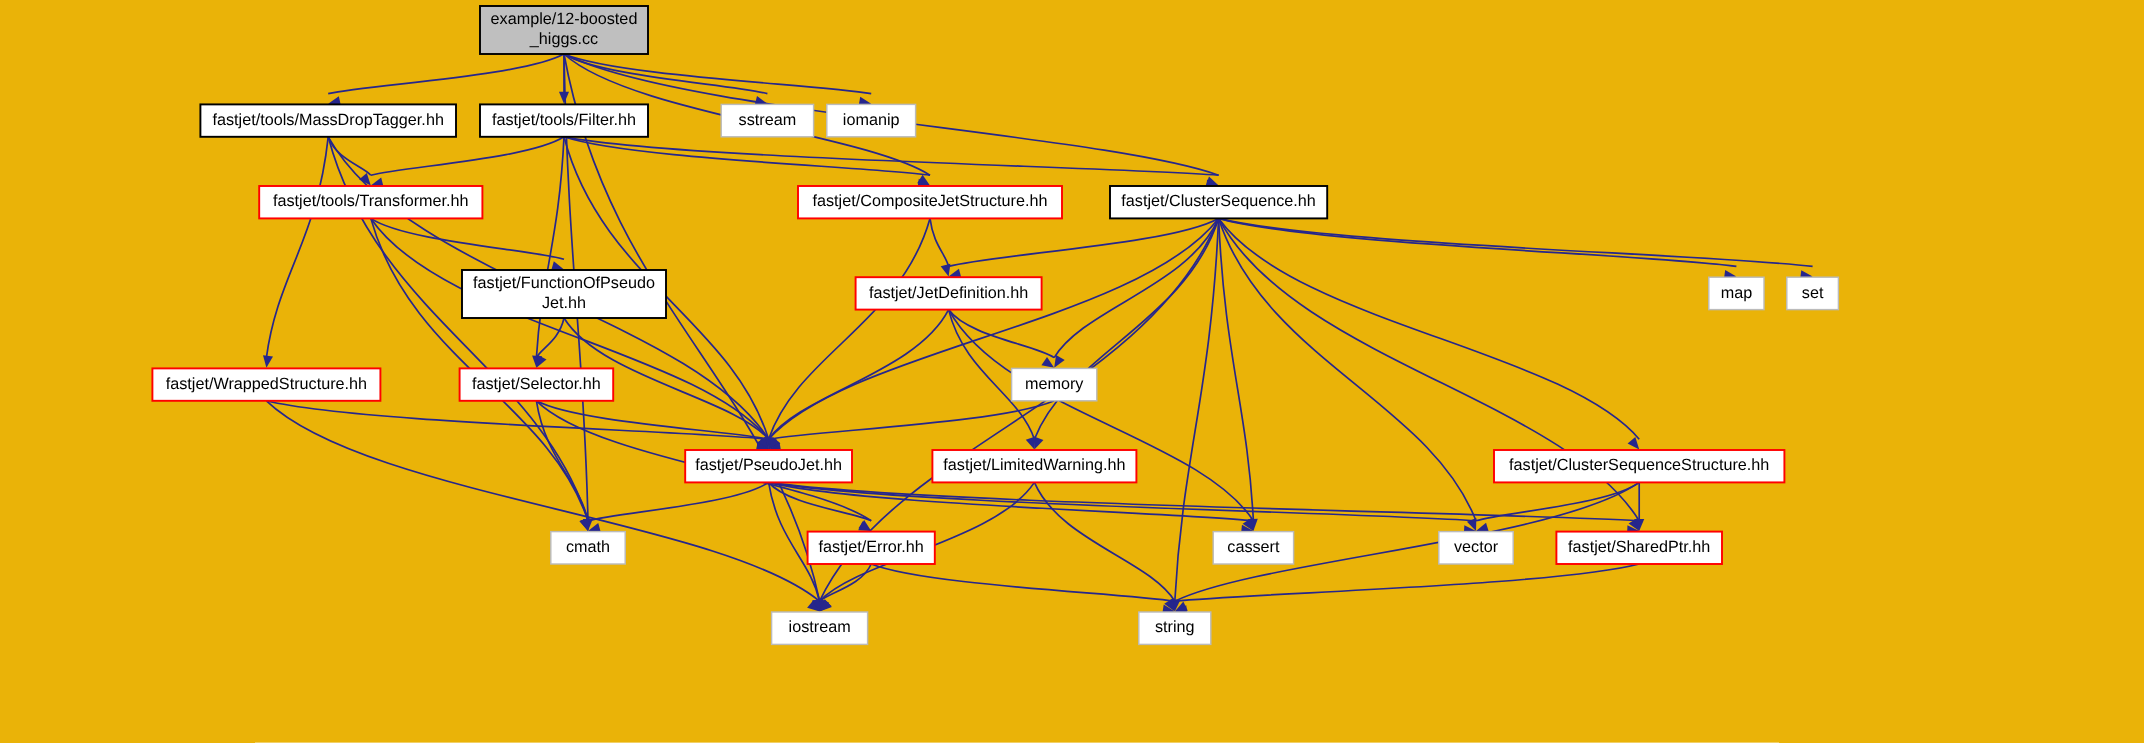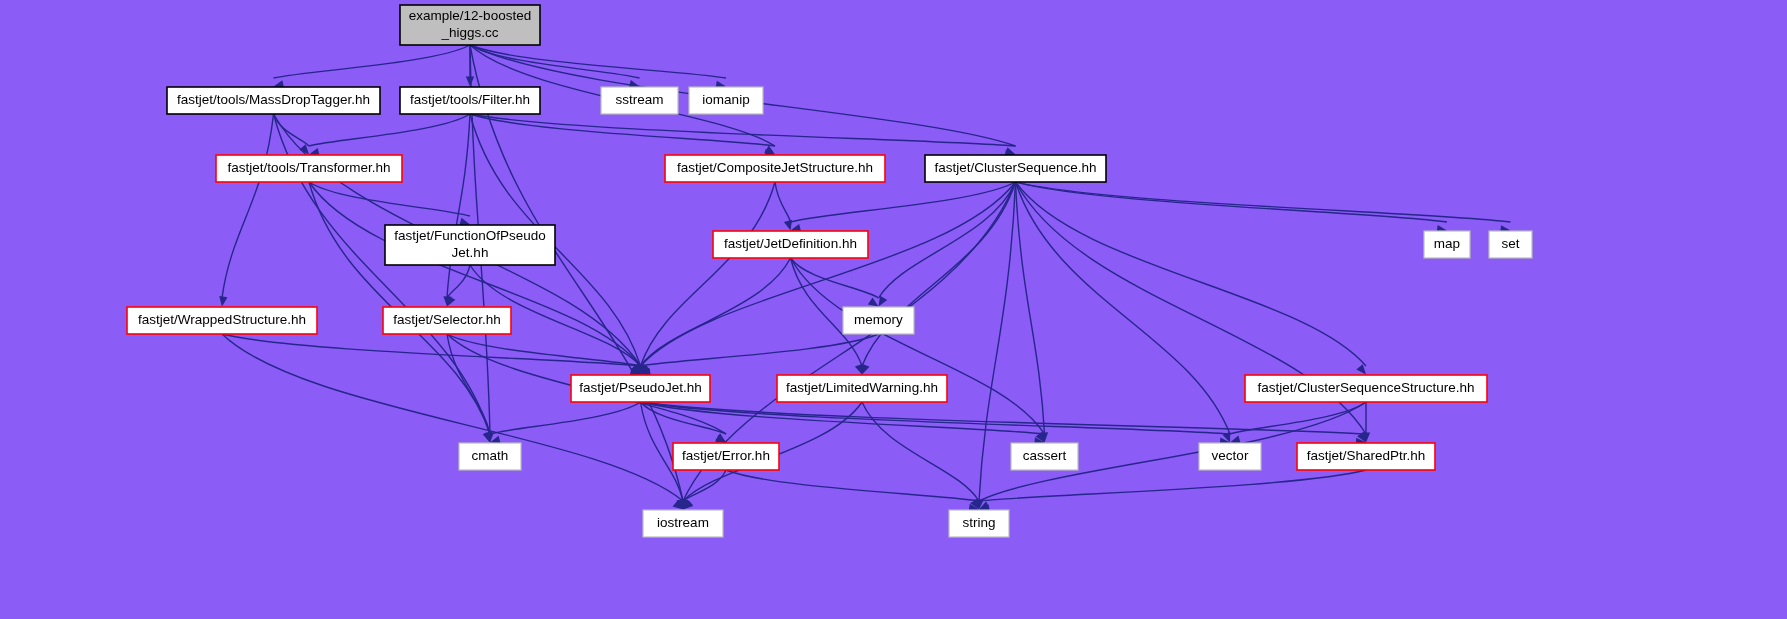--- a/index.html
+++ b/index.html
@@ -1,17 +1,17 @@
 <!DOCTYPE html>
 <html><head>
 <meta charset="utf-8">
 <style>
   html,body{margin:0;padding:0;background:#ffffff;}
   body{font-family:"Liberation Sans","DejaVu Sans",sans-serif;}
-  #graph-wrap{position:relative;width:1787px;height:619px;overflow:hidden;background:#8b5cf6;}
+  #graph-wrap{position:relative;width:1787px;height:619px;overflow:hidden;background:#eab308;}
   svg{display:block;}
   .node-label{font-family:"Liberation Sans","DejaVu Sans",sans-serif;font-size:13.5px;fill:#000000;dominant-baseline:middle;text-anchor:middle;}
   .edge{fill:none;stroke:#26268c;stroke-width:1.4px;}
   .arrow-head{fill:#26268c;stroke:none;}
 </style>
 </head>
 <body>
 
 <div id="graph-wrap">
   <svg id="graph-svg" width="1787" height="619" viewBox="0 0 1787 619">

